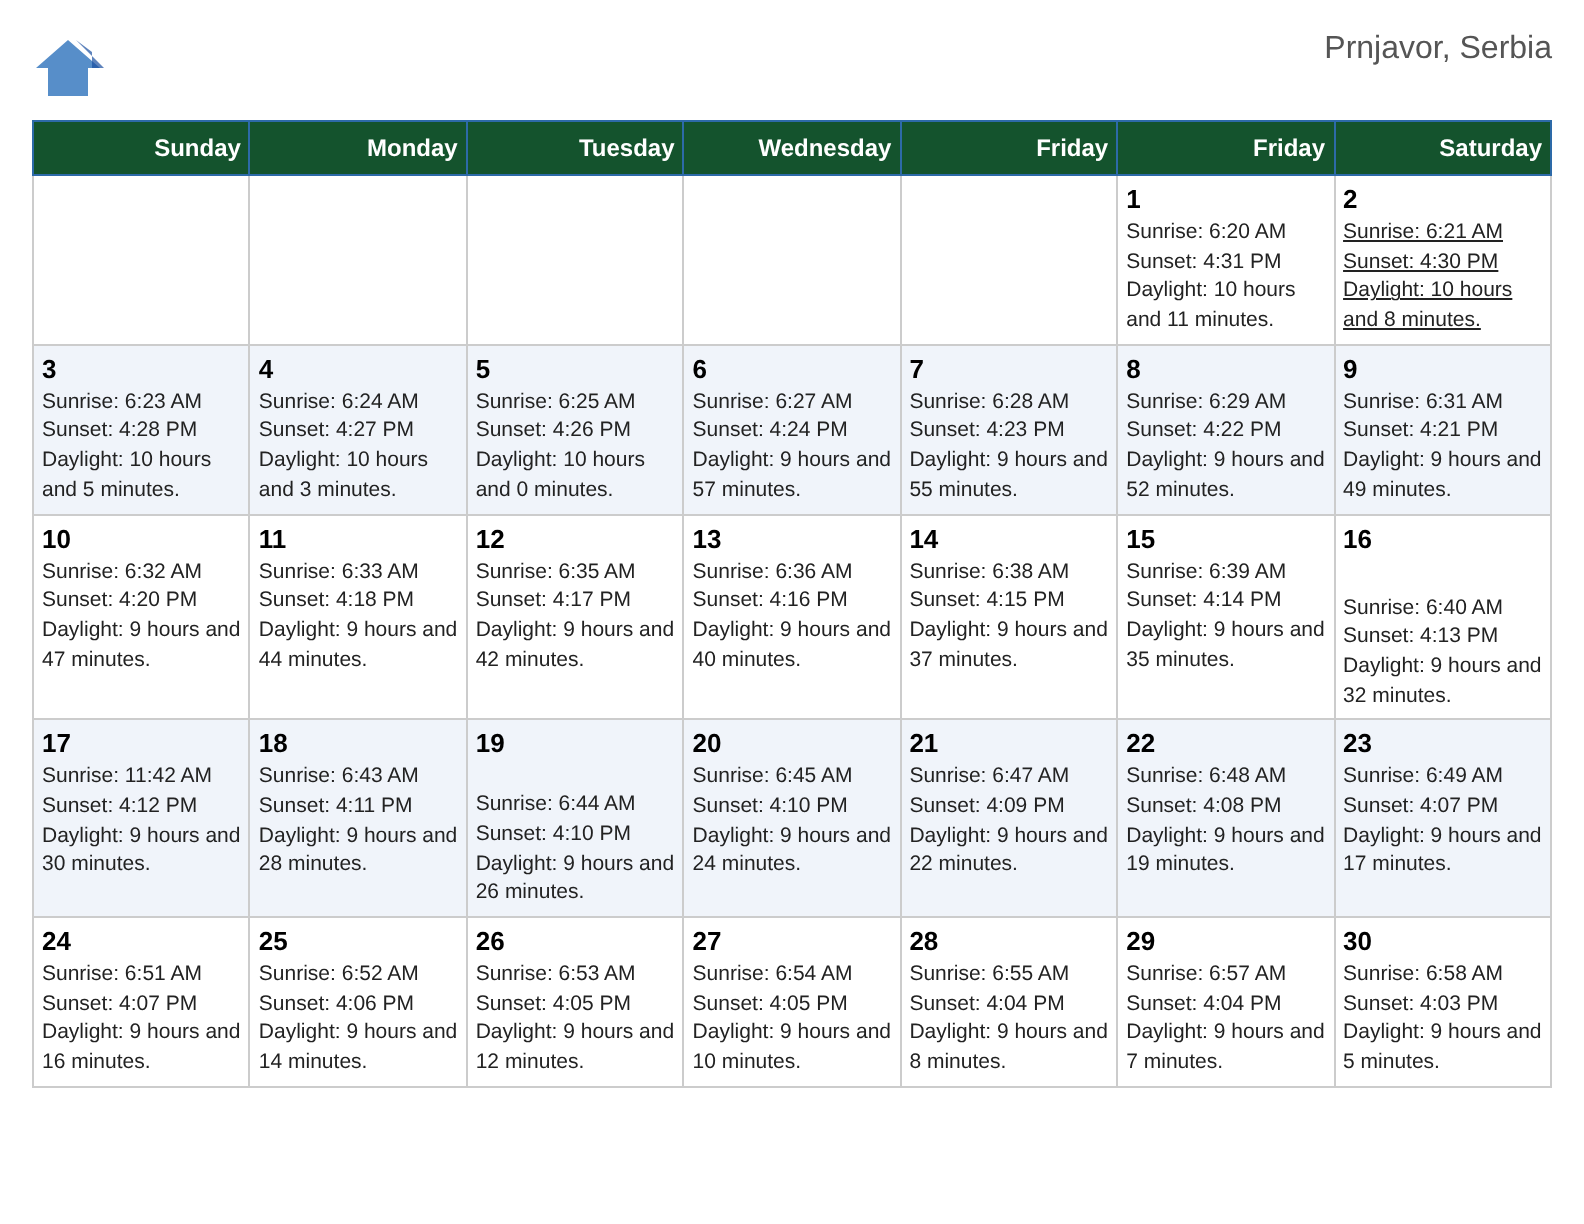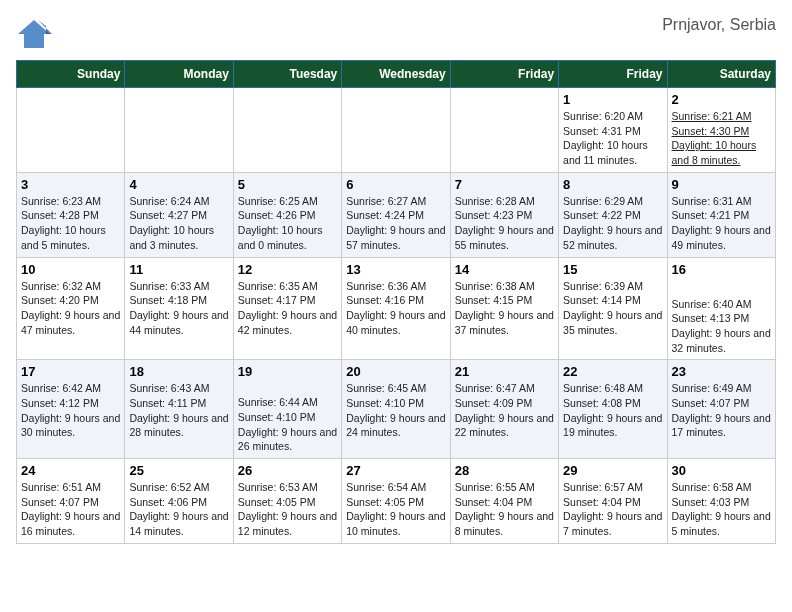--- a/index.html
+++ b/index.html
@@ -224,21 +224,21 @@
         <td>
           <span class="day-number">16</span>
           <div class="day-info" style="white-space: pre-line; margin-top: 20px;">Sunrise: 6:40 AM
 Sunset: 4:13 PM
 Daylight: 9 hours and 32 minutes.</div>
         </td>
       </tr>
       <tr>
         <td>
           <span class="day-number">17</span>
-          <div class="day-info" style="white-space: pre-line;">Sunrise: 6:42 AM
+          <div class="day-info" style="white-space: pre-line;">Sunrise: 11:42 AM
 Sunset: 4:12 PM
 Daylight: 9 hours and 30 minutes.</div>
         </td>
         <td>
           <span class="day-number">18</span>
           <div class="day-info" style="white-space: pre-line;">Sunrise: 6:43 AM
 Sunset: 4:11 PM
 Daylight: 9 hours and 28 minutes.</div>
         </td>
         <td>

